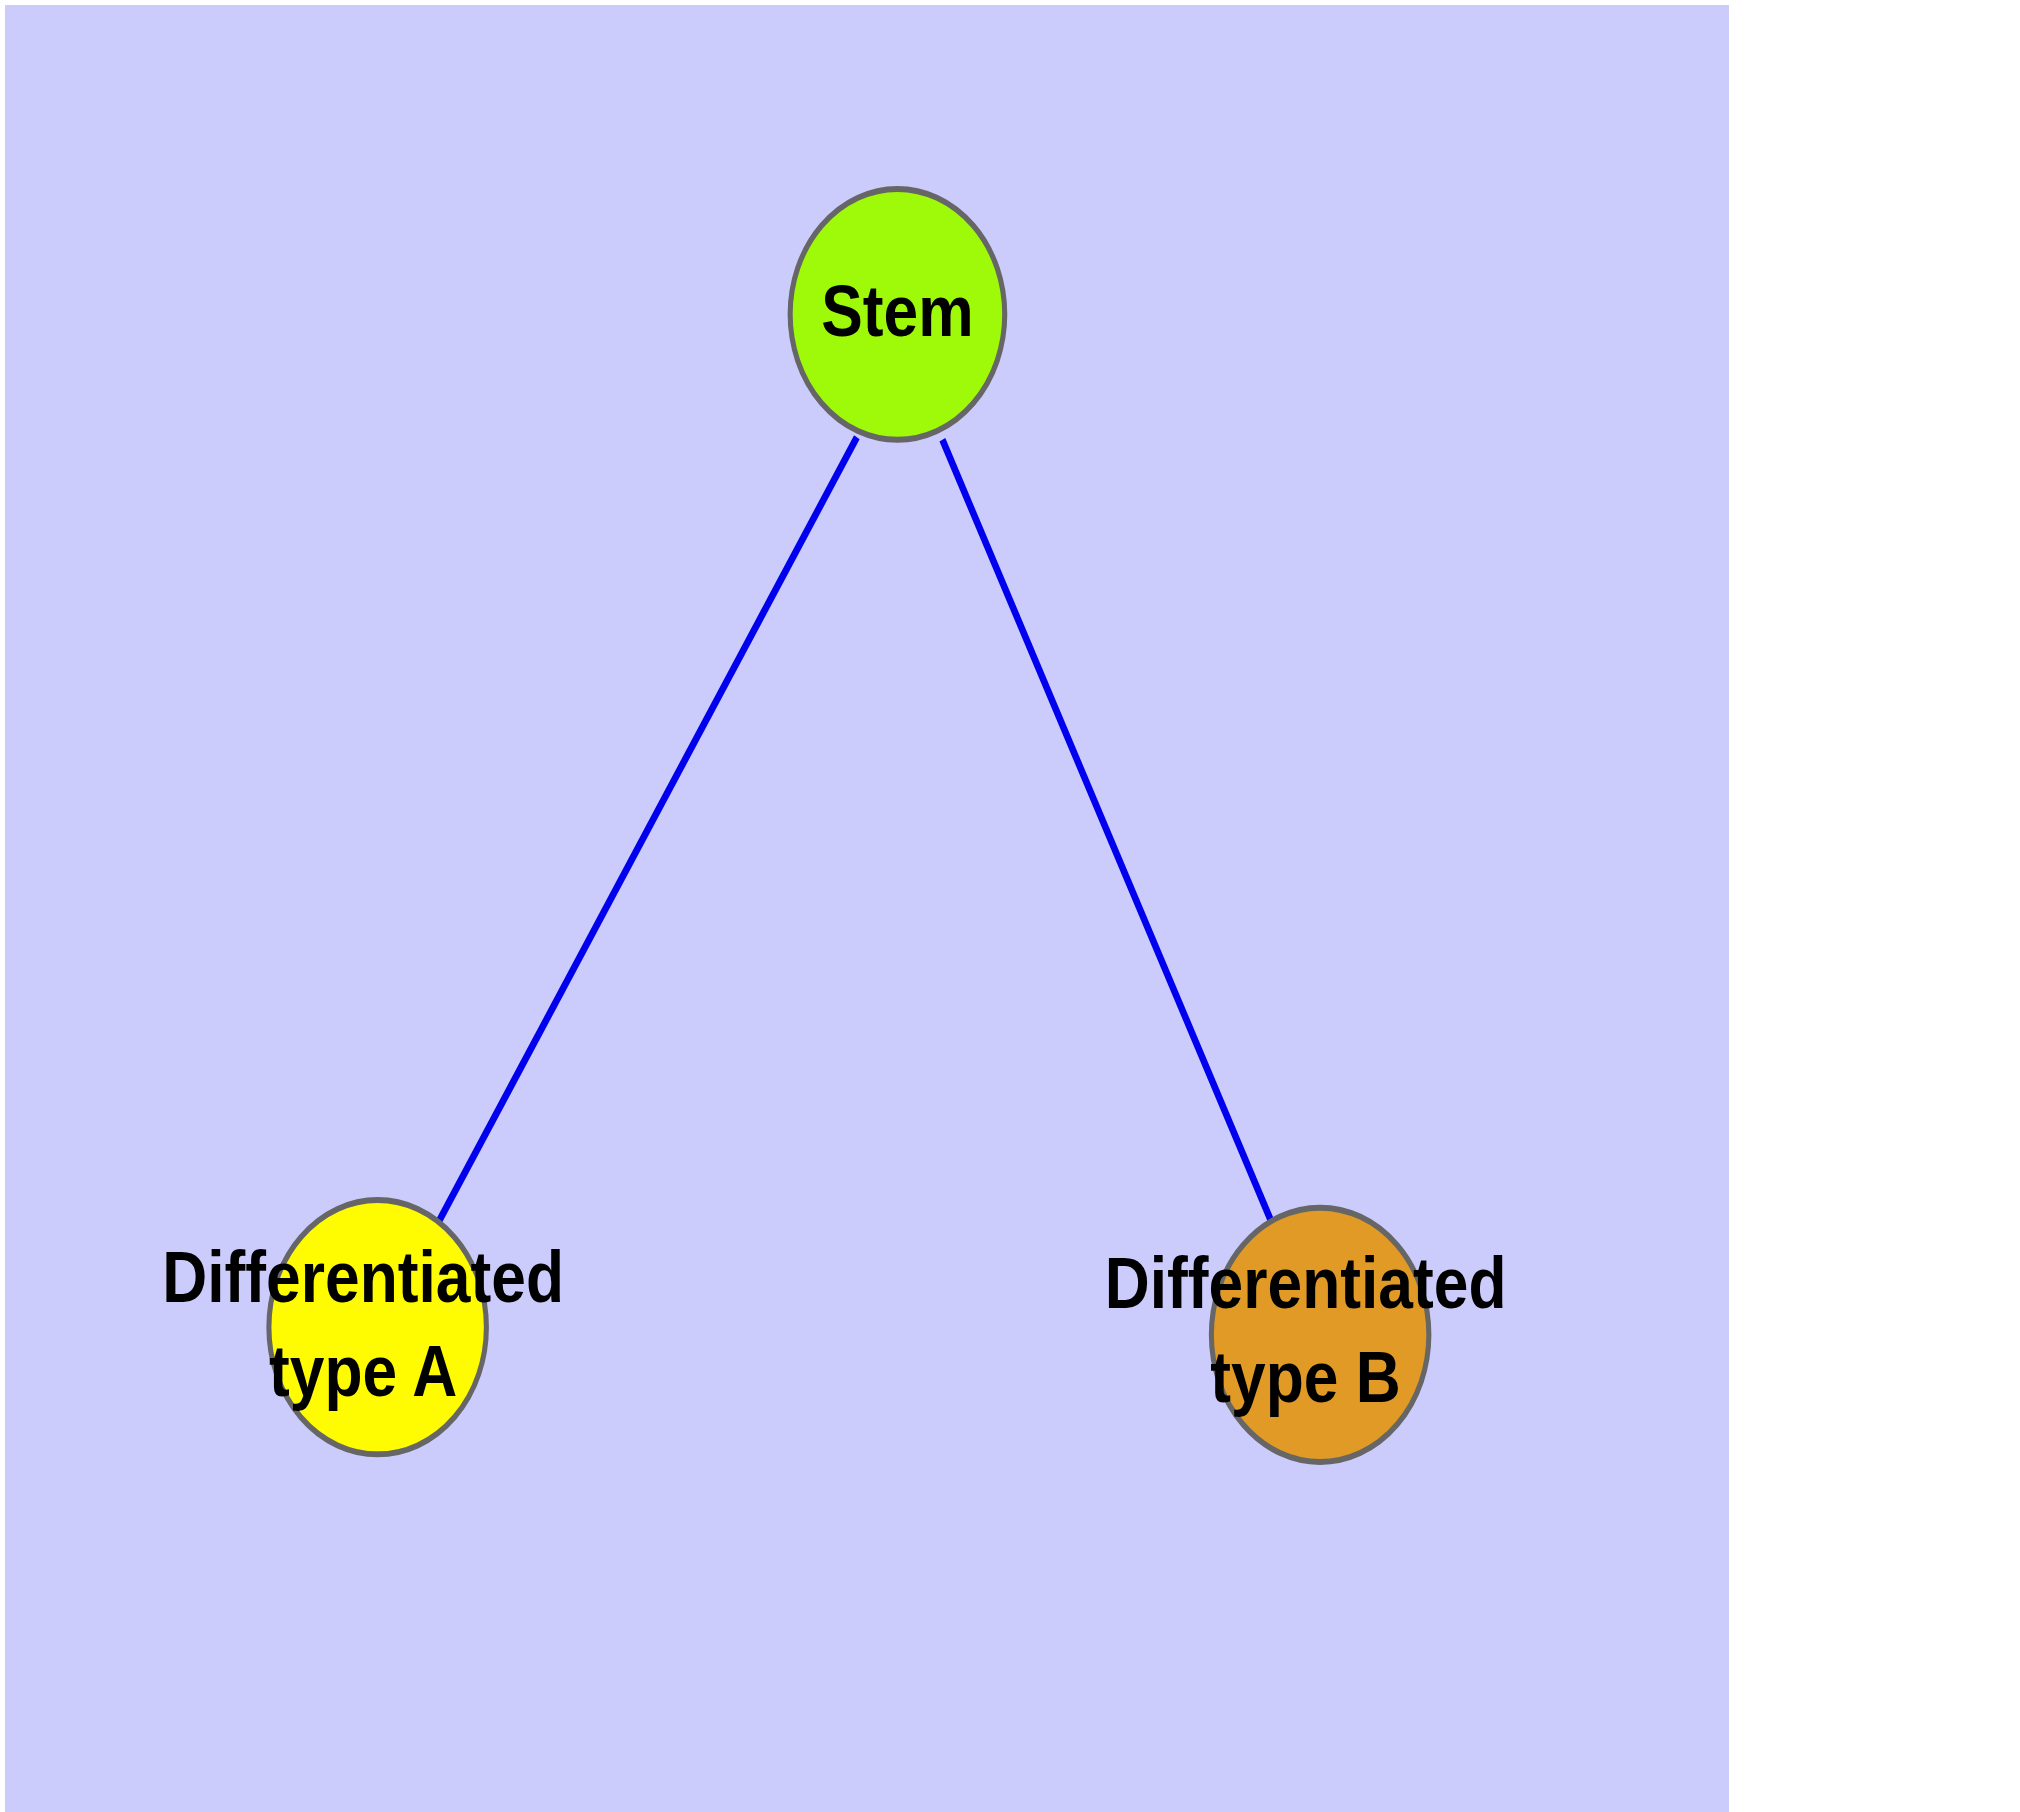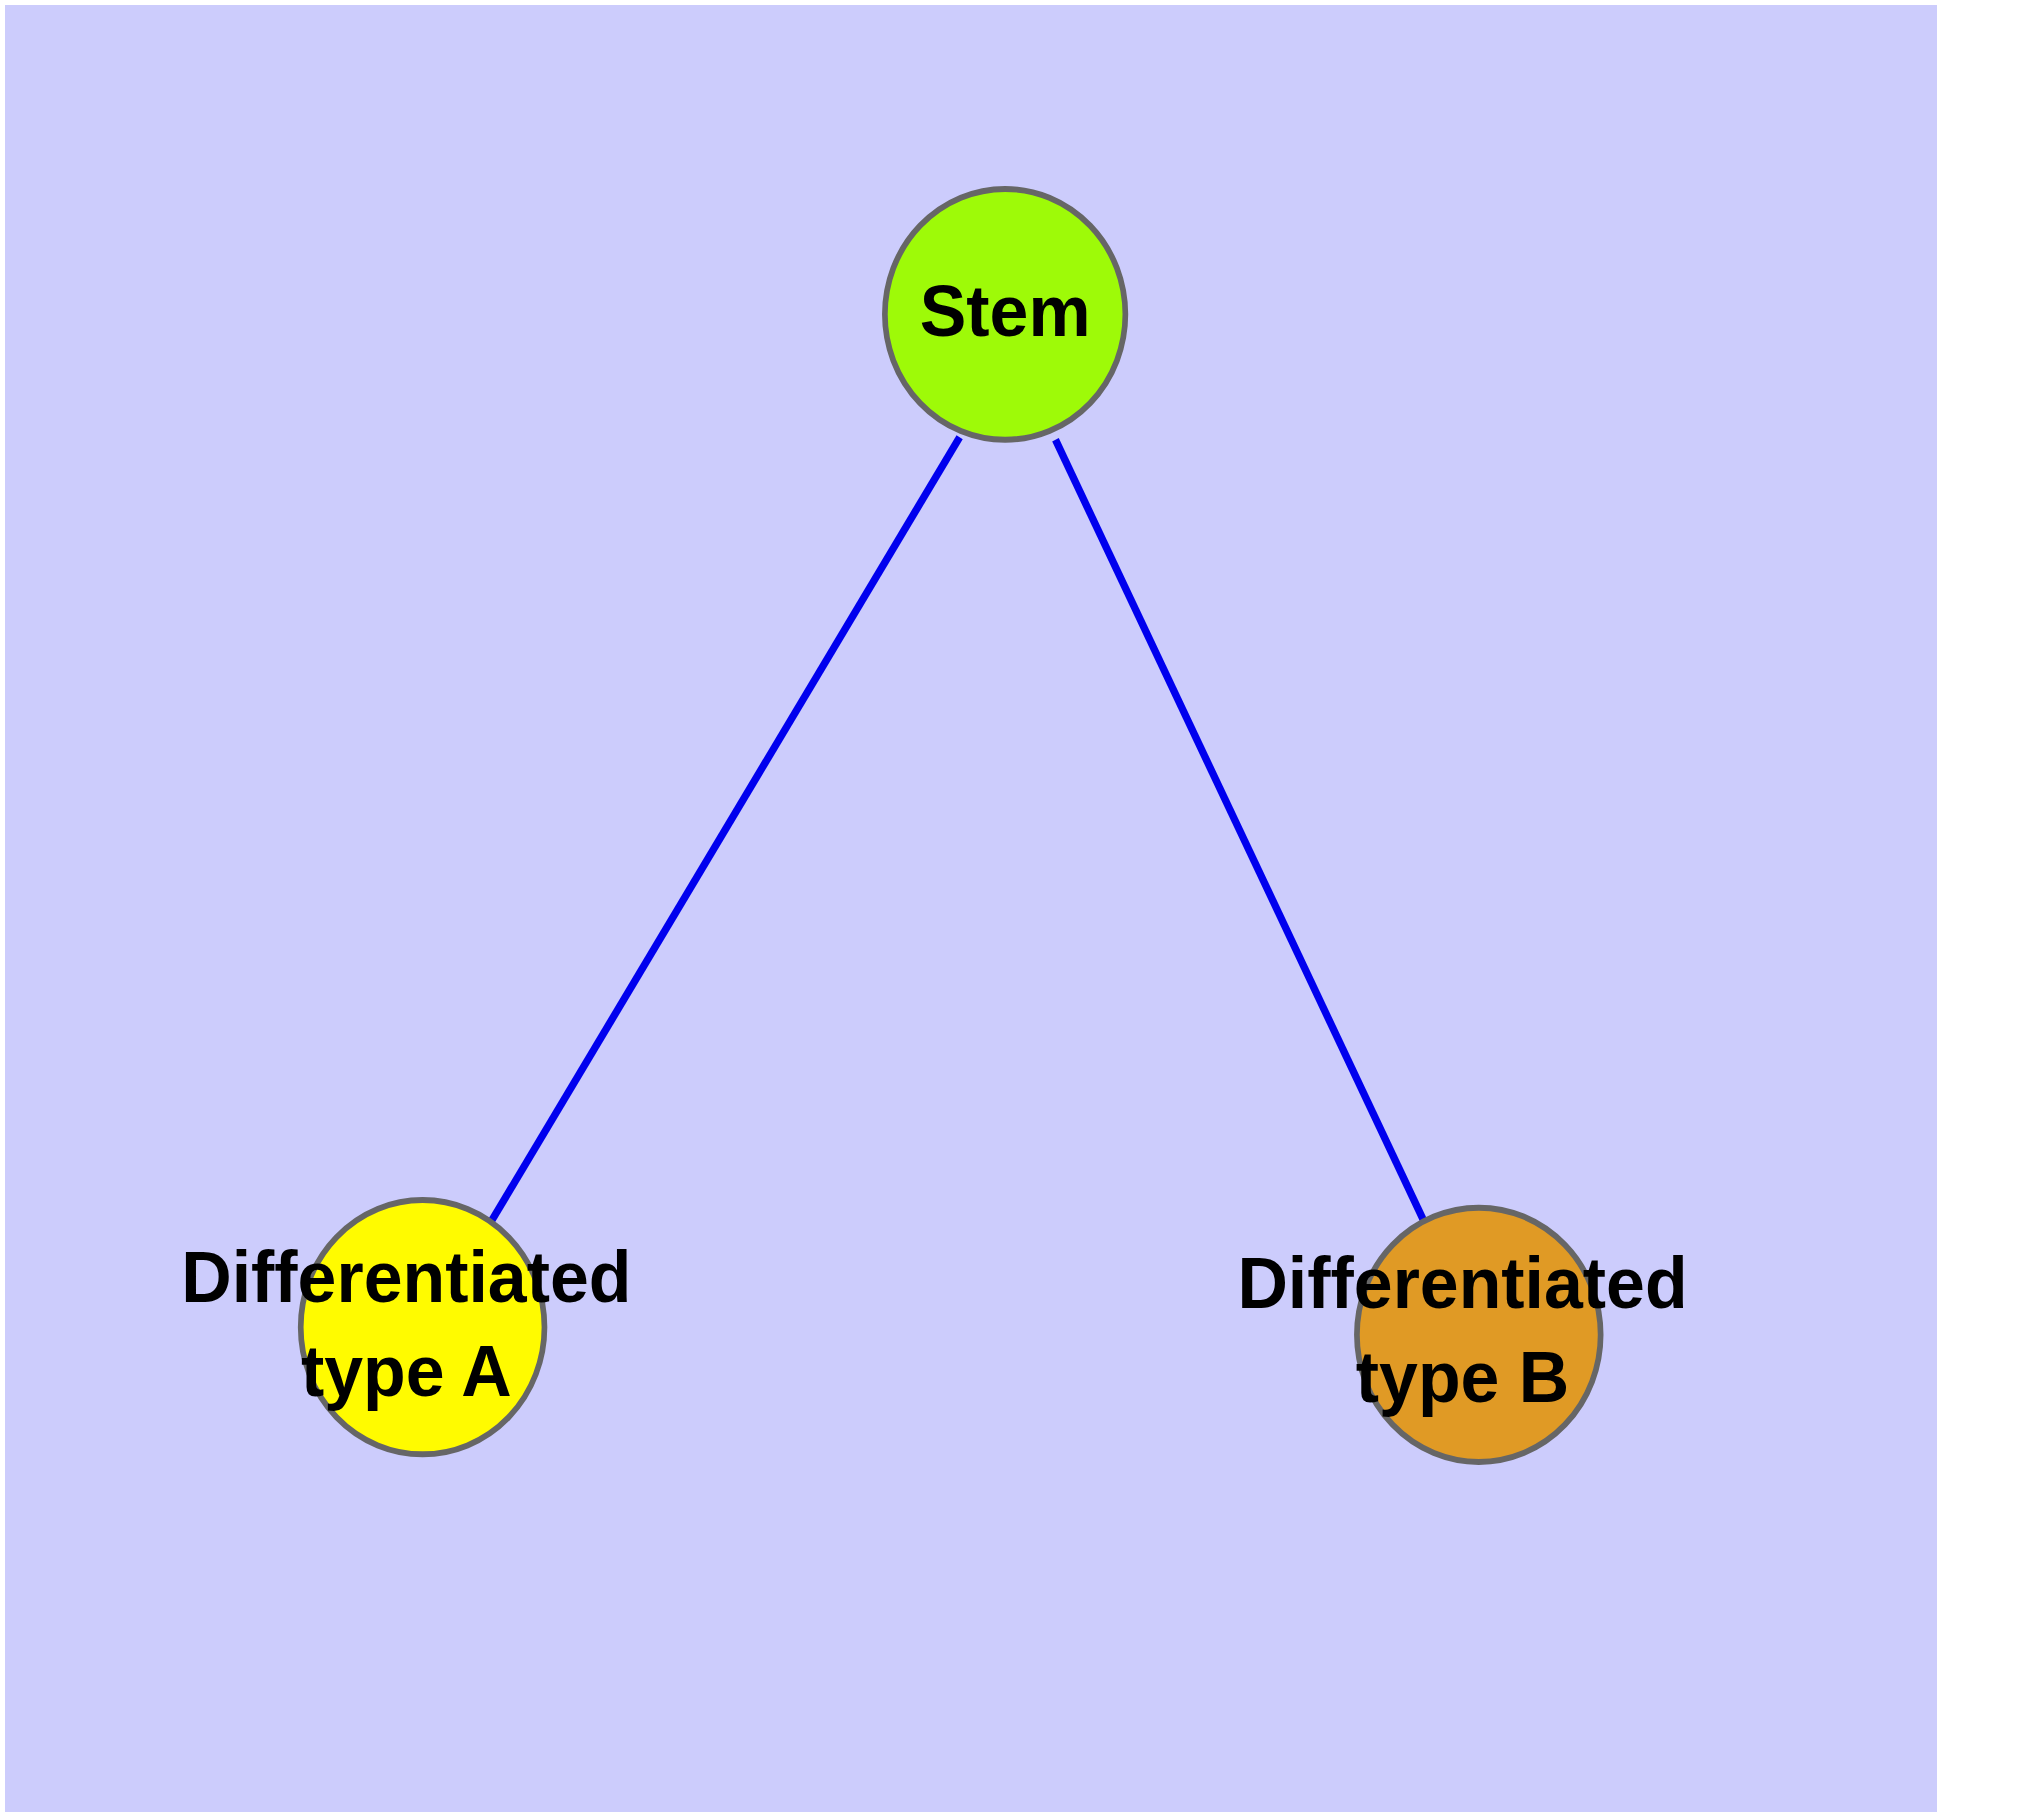--- a/index.html
+++ b/index.html
@@ -12,21 +12,21 @@
     width: 2021px;
     height: 1812px;
     background: #ffffff;
     overflow: hidden;
     font-family: "Liberation Sans", sans-serif;
   }
   #plot-area {
     position: absolute;
     left: 5.1px;
     top: 5.1px;
-    width: 1932px;
+    width: 1724px;
     height: 1807px;
     background: #ccccfc;
   }
   svg.graph {
     position: absolute;
     left: 0;
     top: 0;
     width: 100%;
     height: 100%;
     display: block;

